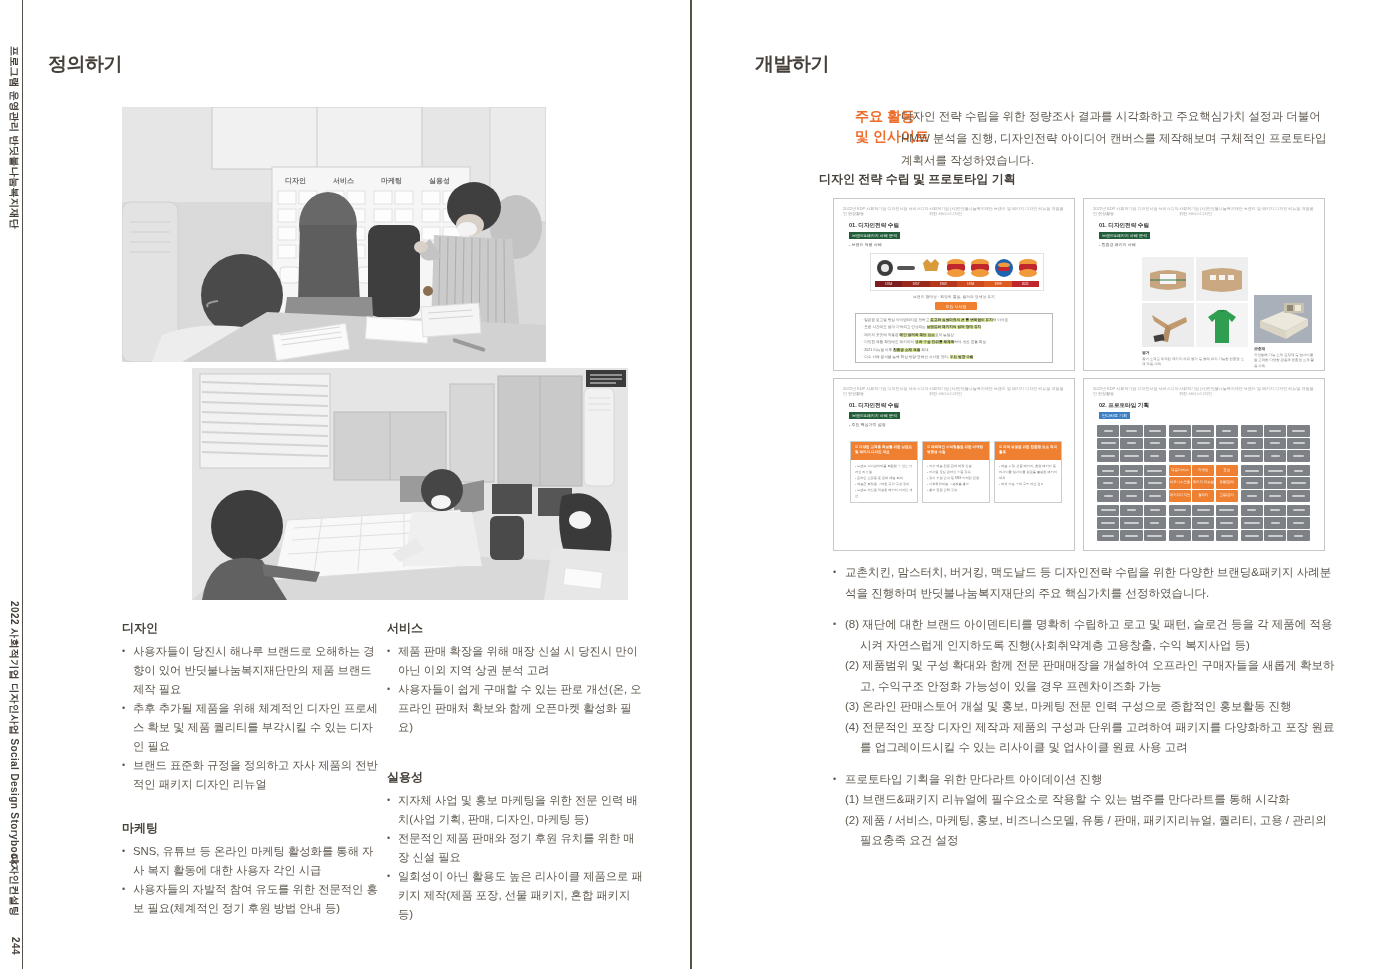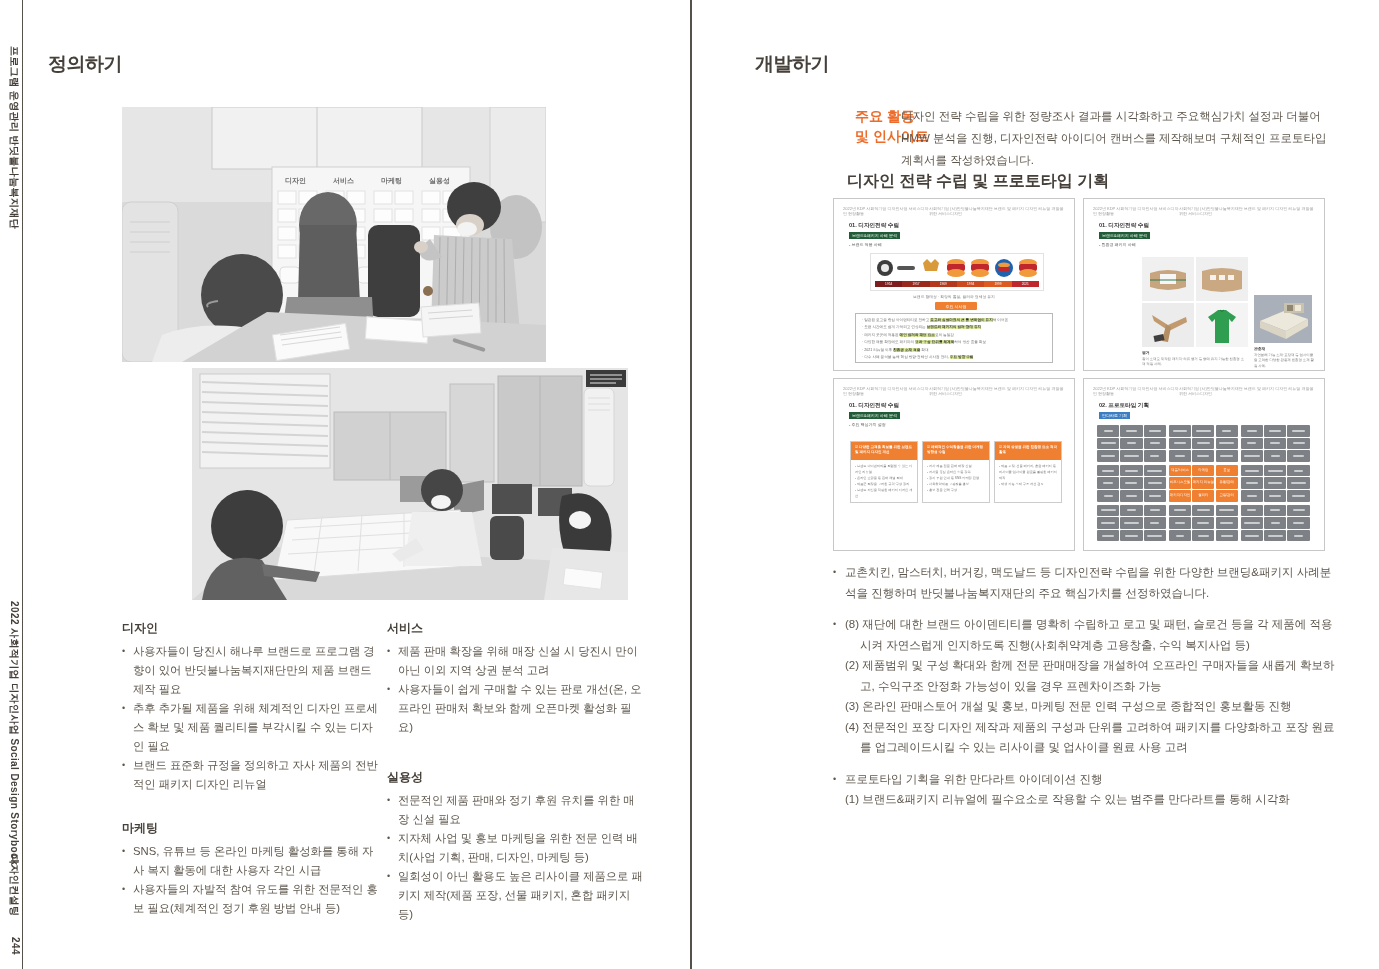--- a/index.html
+++ b/index.html
@@ -11,21 +11,21 @@
   .page-title{position:absolute;font-size:19px;font-weight:bold;color:#46403a;letter-spacing:-.5px;}
   .photo{position:absolute;overflow:hidden;}
   .col{position:absolute;}
   .sec{margin-bottom:26px;}
   .sec h3{margin:0 0 5px 0;font-size:12px;font-weight:bold;color:#46403a;}
   .sec ul{list-style:none;margin:0;padding:0;}
   .sec li{position:relative;padding-left:11px;font-size:11.3px;line-height:19px;color:#5d564c;}
   .sec li::before{content:"•";position:absolute;left:0;top:0;font-size:9px;color:#5d564c;}
   .rp-label{position:absolute;font-size:14px;font-weight:bold;color:#ed6c2a;line-height:20px;margin-left:36px;}
   .rp-intro{position:absolute;font-size:11.5px;line-height:22px;color:#5d564c;}
-  .rp-subhead{position:absolute;font-size:16px;font-weight:bold;color:#46403a;margin-left:28px;}
+  .rp-subhead{position:absolute;font-size:12px;font-weight:bold;color:#46403a;}
   .slides{position:absolute;left:833px;top:198px;display:grid;
           grid-template-columns:242px 242px;grid-template-rows:173px 173px;gap:7px 8px;}
   .slide{position:relative;background:#fff;border:1px solid #c7c7c7;overflow:hidden;}
   .sl-head{position:absolute;top:7px;left:9px;right:9px;display:flex;justify-content:space-between;
            font-size:4px;color:#9a9a9a;}
   .sl-title{position:absolute;left:15px;top:23px;font-size:5.6px;font-weight:bold;color:#333;}
   .sl-tag{position:absolute;left:15px;top:33px;background:#205c37;color:#fff;font-size:4px;padding:1px 3px;}
   .sl-tag.blue{background:#3d7ec2;}
   .sl-subtag{position:absolute;left:15px;top:43px;font-size:4px;color:#555;}
   .logo-box{position:absolute;left:36px;top:54px;width:172px;height:36px;border:1px solid #e2e2e2;background:#fff;}
@@ -230,21 +230,21 @@
       <path d="M360 180 L436 184 L436 232 L352 232 Z" fill="#e7e7e7"></path>
       <rect x="372" y="202" width="38" height="17" fill="#fbfbfb" transform="rotate(7 391 210)" stroke="#e2e2e2"></rect>
       <rect x="298" y="148" width="34" height="44" rx="6" fill="#4a4a4a"></rect>
     </svg>
   </div>
 
   <div class="col" style="left:122px;top:620px;width:262px;">
     <div class="sec">
       <h3>디자인</h3>
       <ul>
-        <li>사용자들이 당진시 해나루 브랜드로 프로그램 경향이 있어 반딧불나눔복지재단만의 제품 브랜드 제작 필요</li>
+        <li>사용자들이 당진시 해나루 브랜드로 오해하는 경향이 있어 반딧불나눔복지재단만의 제품 브랜드 제작 필요</li>
         <li>추후 추가될 제품을 위해 체계적인 디자인 프로세스 확보 및 제품 퀄리티를 부각시킬 수 있는 디자인 필요</li>
         <li>브랜드 표준화 규정을 정의하고 자사 제품의 전반적인 패키지 디자인 리뉴얼</li>
       </ul>
     </div>
     <div class="sec">
       <h3>마케팅</h3>
       <ul>
         <li>SNS, 유튜브 등 온라인 마케팅 활성화를 통해 자사 복지 활동에 대한 사용자 각인 시급</li>
         <li>사용자들의 자발적 참여 유도를 위한 전문적인 홍보 필요(체계적인 정기 후원 방법 안내 등)</li>
       </ul>
@@ -254,22 +254,22 @@
     <div class="sec" style="margin-bottom:32px;">
       <h3>서비스</h3>
       <ul>
         <li>제품 판매 확장을 위해 매장 신설 시 당진시 만이 아닌 이외 지역 상권 분석 고려</li>
         <li>사용자들이 쉽게 구매할 수 있는 판로 개선(온, 오프라인 판매처 확보와 함께 오픈마켓 활성화 필요)</li>
       </ul>
     </div>
     <div class="sec">
       <h3>실용성</h3>
       <ul>
+        <li>지자체 사업 및 홍보 마케팅을 위한 전문 인력 배치(사업 기획, 판매, 디자인, 마케팅 등)</li>
         <li>전문적인 제품 판매와 정기 후원 유치를 위한 매장 신설 필요</li>
-        <li>지자체 사업 및 홍보 마케팅을 위한 전문 인력 배치(사업 기획, 판매, 디자인, 마케팅 등)</li>
         <li>일회성이 아닌 활용도 높은 리사이클 제품으로 패키지 제작(제품 포장, 선물 패키지, 혼합 패키지 등)</li>
       </ul>
     </div>
   </div>
 
   <div class="page-title" style="left:755px;top:51px;">개발하기</div>
   <div class="rp-label" style="left:819px;top:106px;">
     <span style="display:block;">주요 활동</span>
     <span style="display:block;">및 인사이트</span>
   </div>
@@ -678,16 +678,17 @@
     <div class="b-item">교촌치킨, 맘스터치, 버거킹, 맥도날드 등 디자인전략 수립을 위한 다양한 브랜딩&amp;패키지 사례분석을 진행하며 반딧불나눔복지재단의 주요 핵심가치를 선정하였습니다.</div>
     <div class="b-item">
       <div class="b-sub">(8) 재단에 대한 브랜드 아이덴티티를 명확히 수립하고 로고 및 패턴, 슬로건 등을 각 제품에 적용시켜 자연스럽게 인지하도록 진행(사회취약계층 고용창출, 수익 복지사업 등)</div>
       <div class="b-sub">(2) 제품범위 및 구성 확대와 함께 전문 판매매장을 개설하여 오프라인 구매자들을 새롭게 확보하고, 수익구조 안정화 가능성이 있을 경우 프렌차이즈화 가능</div>
       <div class="b-sub">(3) 온라인 판매스토어 개설 및 홍보, 마케팅 전문 인력 구성으로 종합적인 홍보활동 진행</div>
       <div class="b-sub">(4) 전문적인 포장 디자인 제작과 제품의 구성과 단위를 고려하여 패키지를 다양화하고 포장 원료를 업그레이드시킬 수 있는 리사이클 및 업사이클 원료 사용 고려</div>
     </div>
     <div class="b-item">
       <div>프로토타입 기획을 위한 만다라트 아이데이션 진행</div>
       <div class="b-sub">(1) 브랜드&amp;패키지 리뉴얼에 필수요소로 작용할 수 있는 범주를 만다라트를 통해 시각화</div>
+      <div class="b-sub">(2) 제품 / 서비스, 마케팅, 홍보, 비즈니스모델, 유통 / 판매, 패키지리뉴얼, 퀄리티, 고용 / 관리의 필요충족 요건 설정</div>
     </div>
   </div>
 
 </div>
 
 </body></html>

